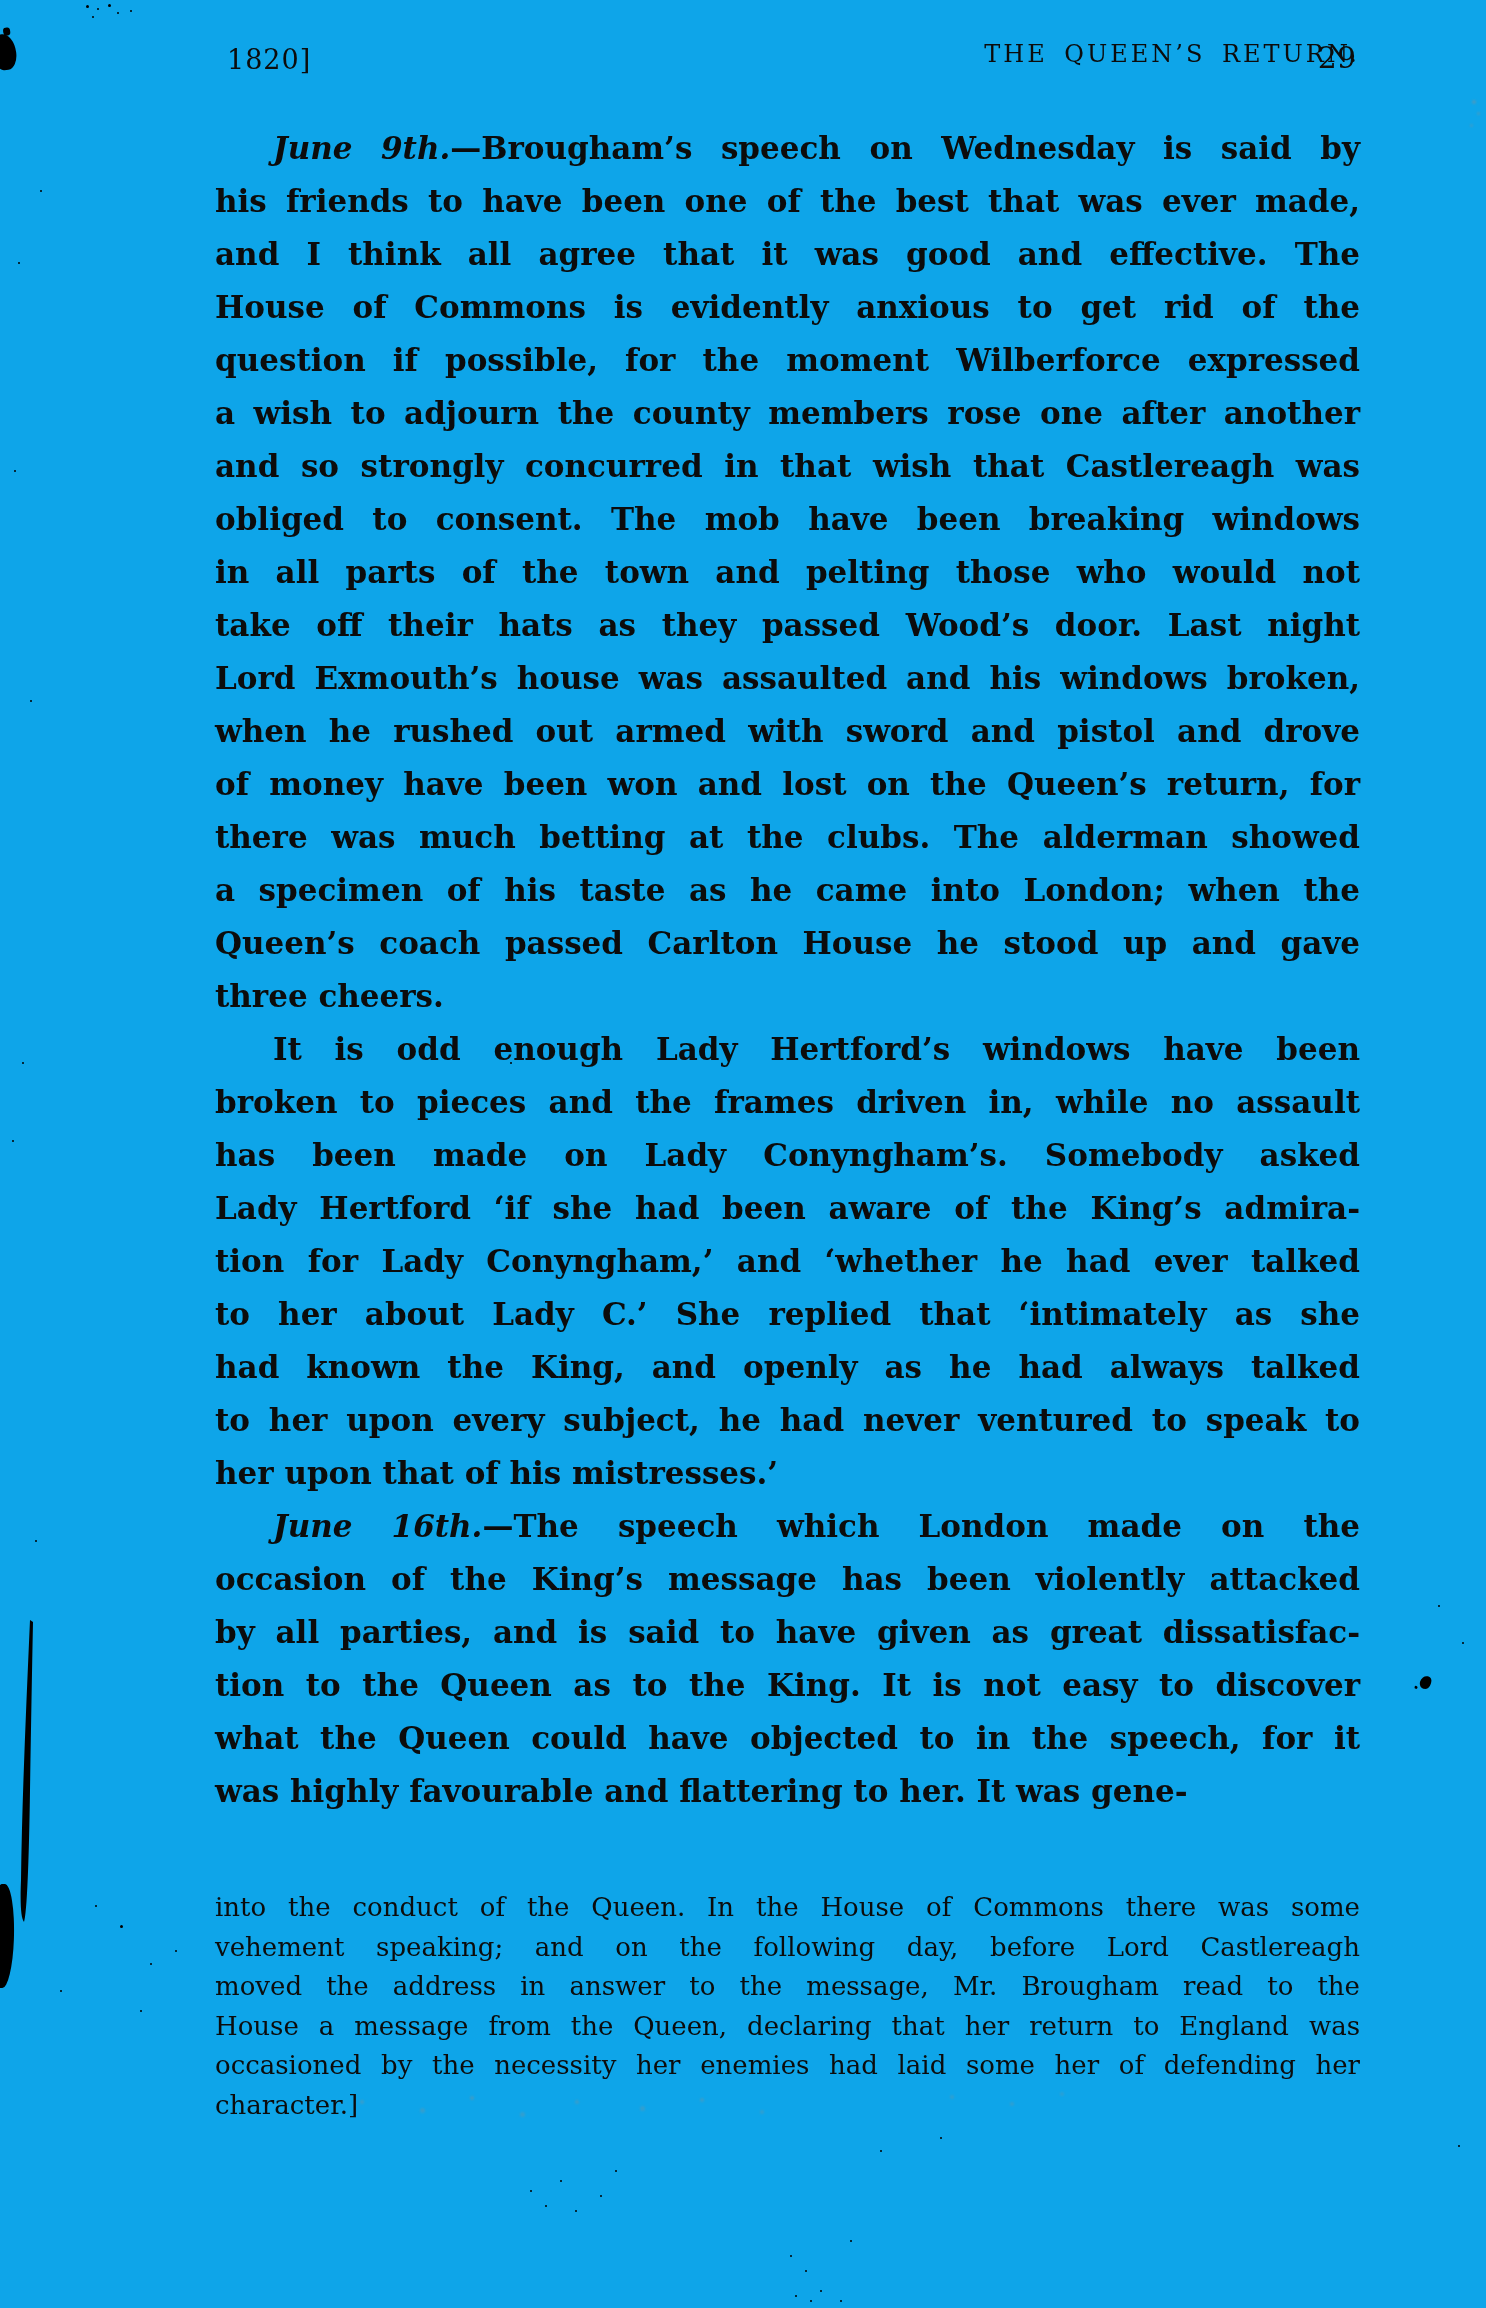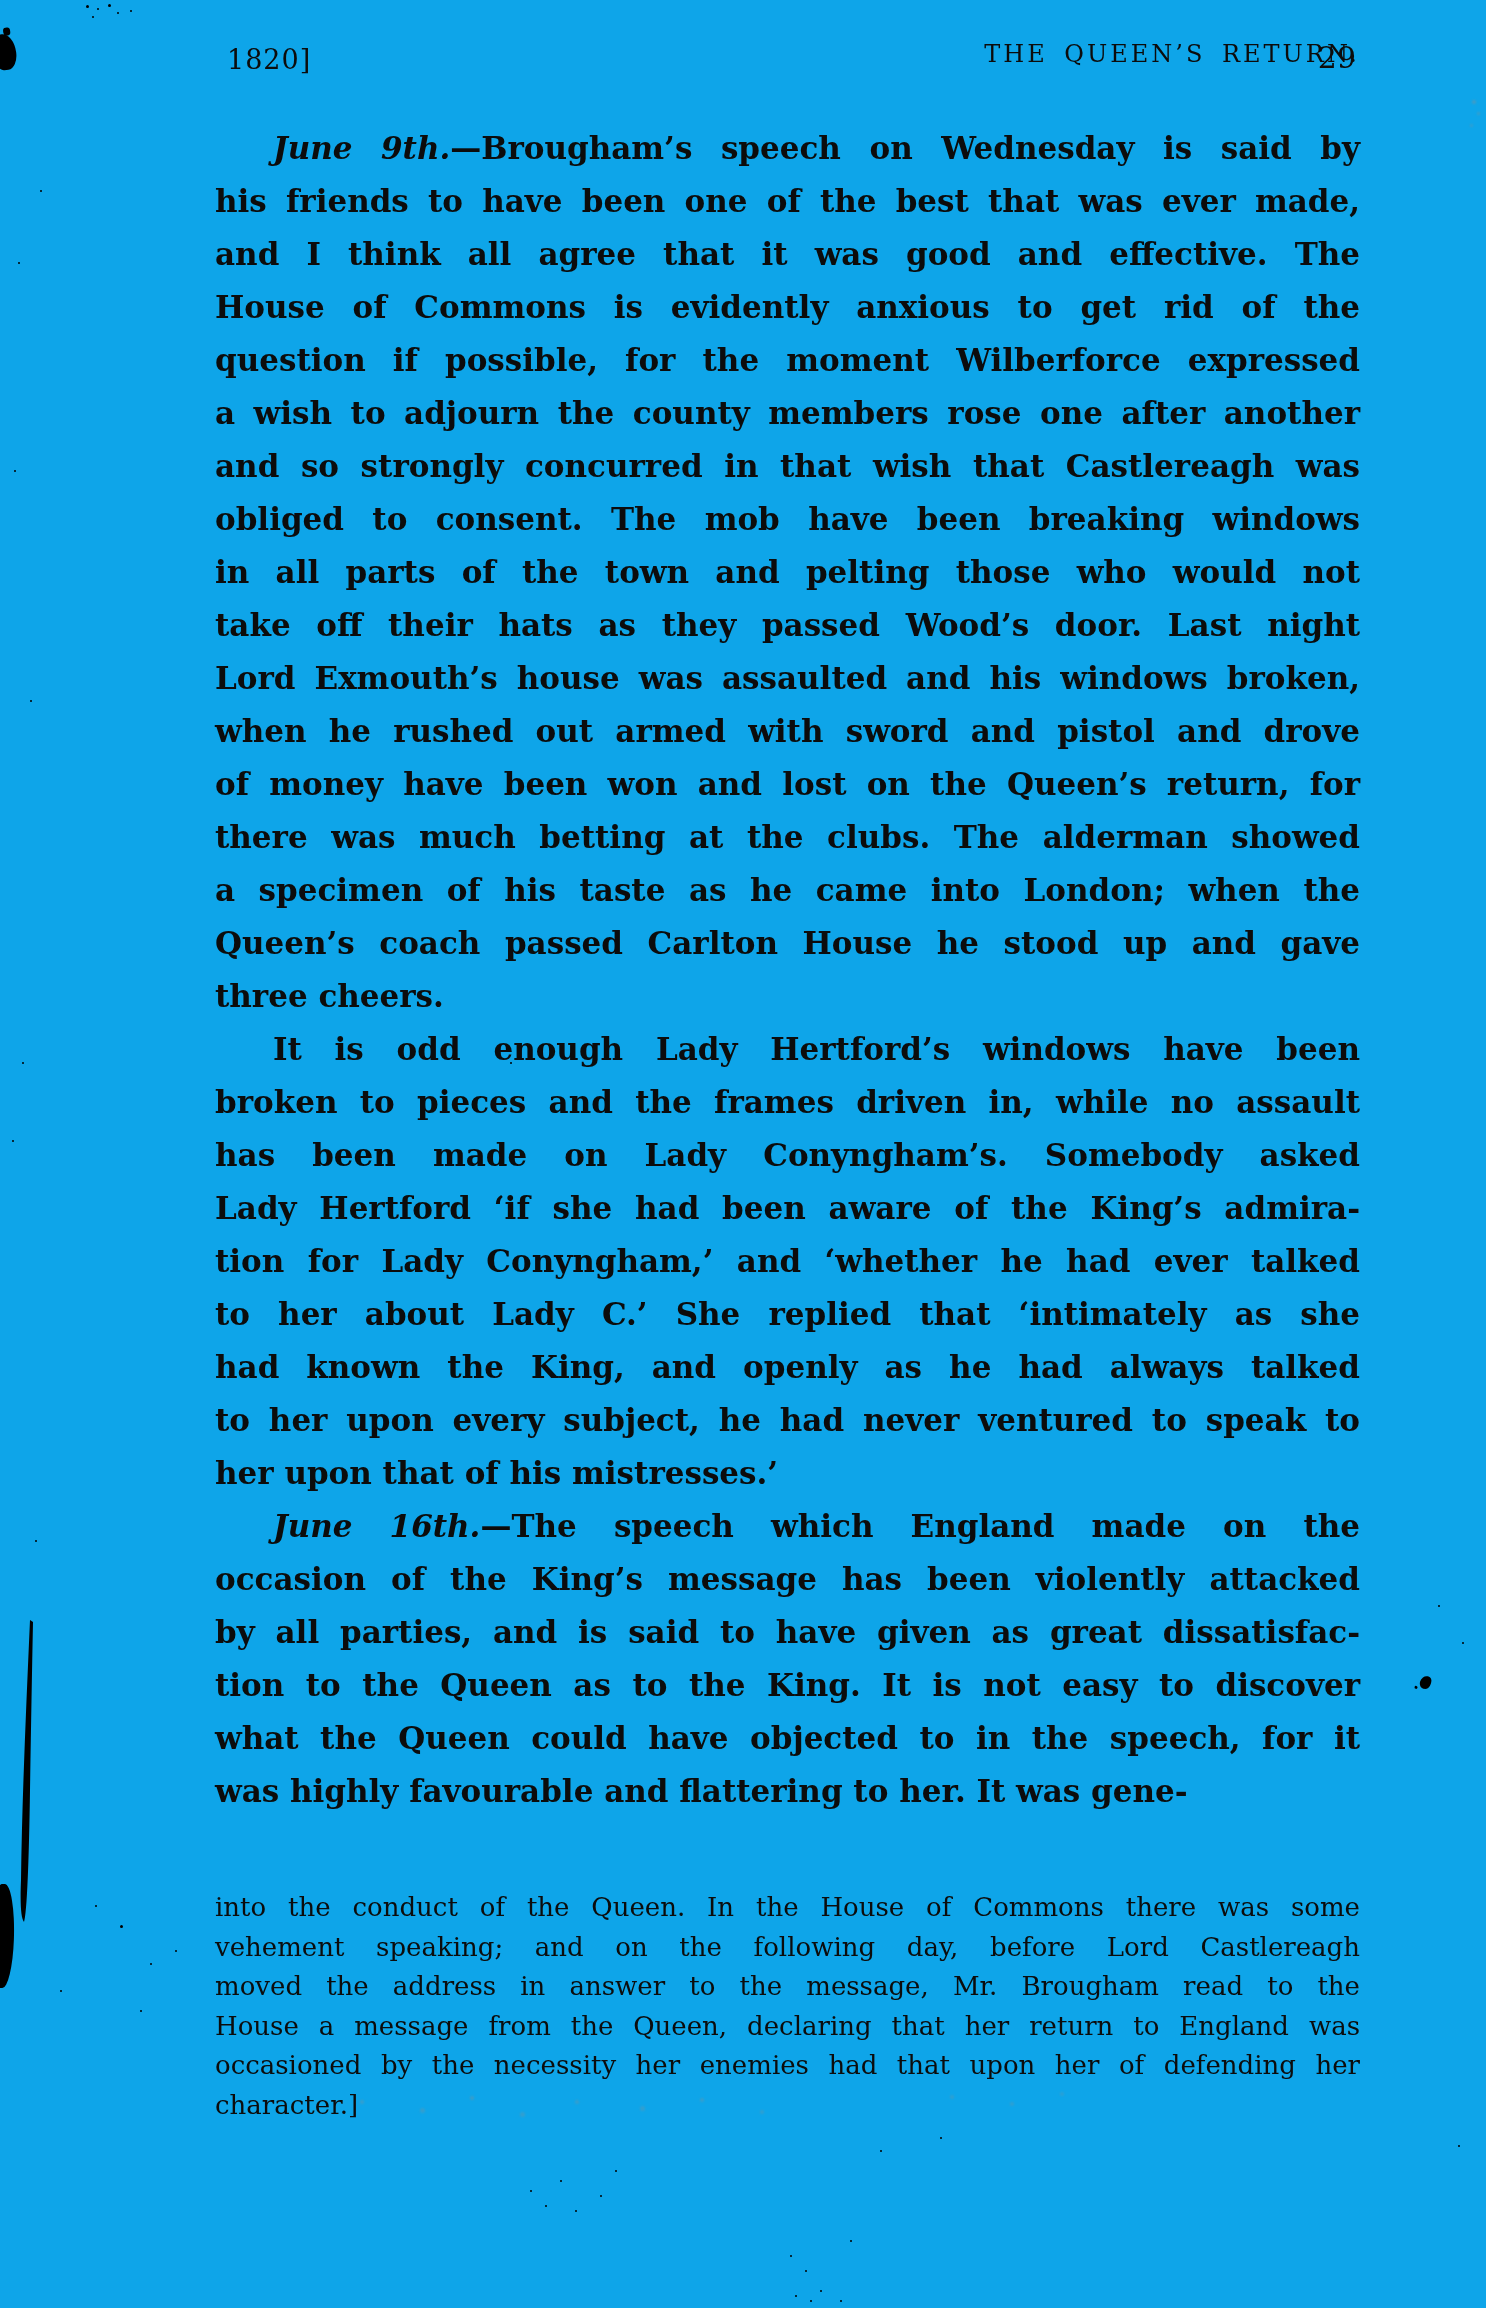--- a/index.html
+++ b/index.html
@@ -110,35 +110,35 @@
         <div class="line"><span>broken to pieces and the frames driven in, while no assault</span></div>
         <div class="line"><span>has been made on Lady Conyngham’s. Somebody asked</span></div>
         <div class="line"><span>Lady Hertford ‘if she had been aware of the King’s admira-</span></div>
         <div class="line"><span>tion for Lady Conyngham,’ and ‘whether he had ever talked</span></div>
         <div class="line"><span>to her about Lady C.’ She replied that ‘intimately as she</span></div>
         <div class="line"><span>had known the King, and openly as he had always talked</span></div>
         <div class="line"><span>to her upon every subject, he had never ventured to speak to</span></div>
         <div class="line last"><span>her upon that of his mistresses.’</span></div>
       </div>
       <div>
-        <div class="line indent"><i>June 16th.</i><span>—The speech which England made on the</span></div>
+        <div class="line indent"><i>June 16th.</i><span>—The speech which London made on the</span></div>
         <div class="line"><span>occasion of the King’s message has been violently attacked</span></div>
         <div class="line"><span>by all parties, and is said to have given as great dissatisfac-</span></div>
         <div class="line"><span>tion to the Queen as to the King. It is not easy to discover</span></div>
         <div class="line"><span>what the Queen could have objected to in the speech, for it</span></div>
         <div class="line last"><span>was highly favourable and flattering to her. It was gene-</span></div>
       </div>
     </div>
 
   <div class="footnote">
       <div class="line"><span>into the conduct of the Queen. In the House of Commons there was some</span></div>
       <div class="line"><span>vehement speaking; and on the following day, before Lord Castlereagh</span></div>
       <div class="line"><span>moved the address in answer to the message, Mr. Brougham read to the</span></div>
       <div class="line"><span>House a message from the Queen, declaring that her return to England was</span></div>
-      <div class="line"><span>occasioned by the necessity her enemies had that upon her of defending her</span></div>
+      <div class="line"><span>occasioned by the necessity her enemies had laid some her of defending her</span></div>
       <div class="line last"><span>character.]</span></div>
     </div>
 
   <div class="artifact blot-top-left"></div>
   <svg class="artifact pen-stroke" width="60" height="420" viewBox="0 0 60 420">
     <path d="M33 22 L30 20 C26 110 22 200 21 280 C20 305 21 318 24 322 C27 314 29 260 30 190 C31 130 32 70 33 22 Z" fill="#000"></path>
   </svg>
   <div class="artifact blot-left-edge"></div>
   <div class="artifact blot-right-margin"></div>
 

